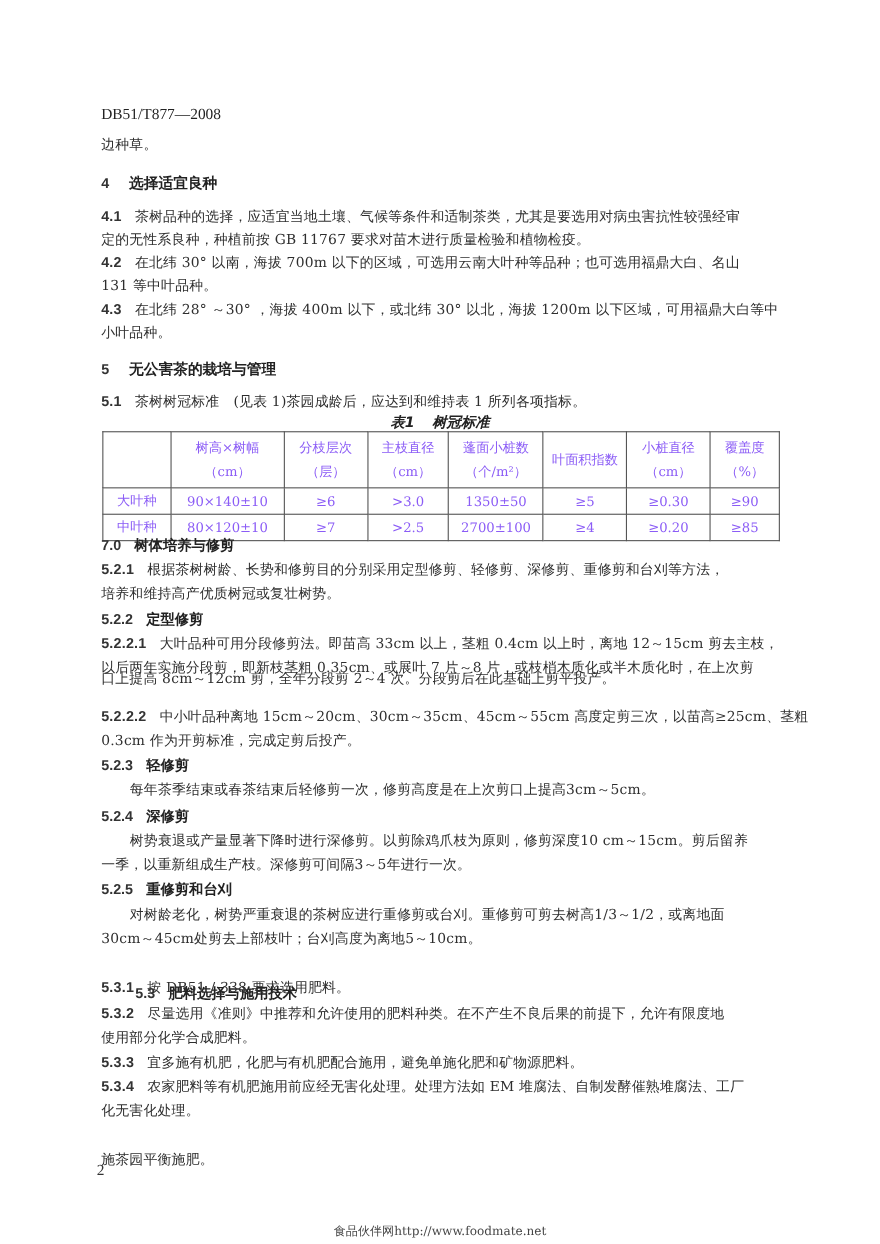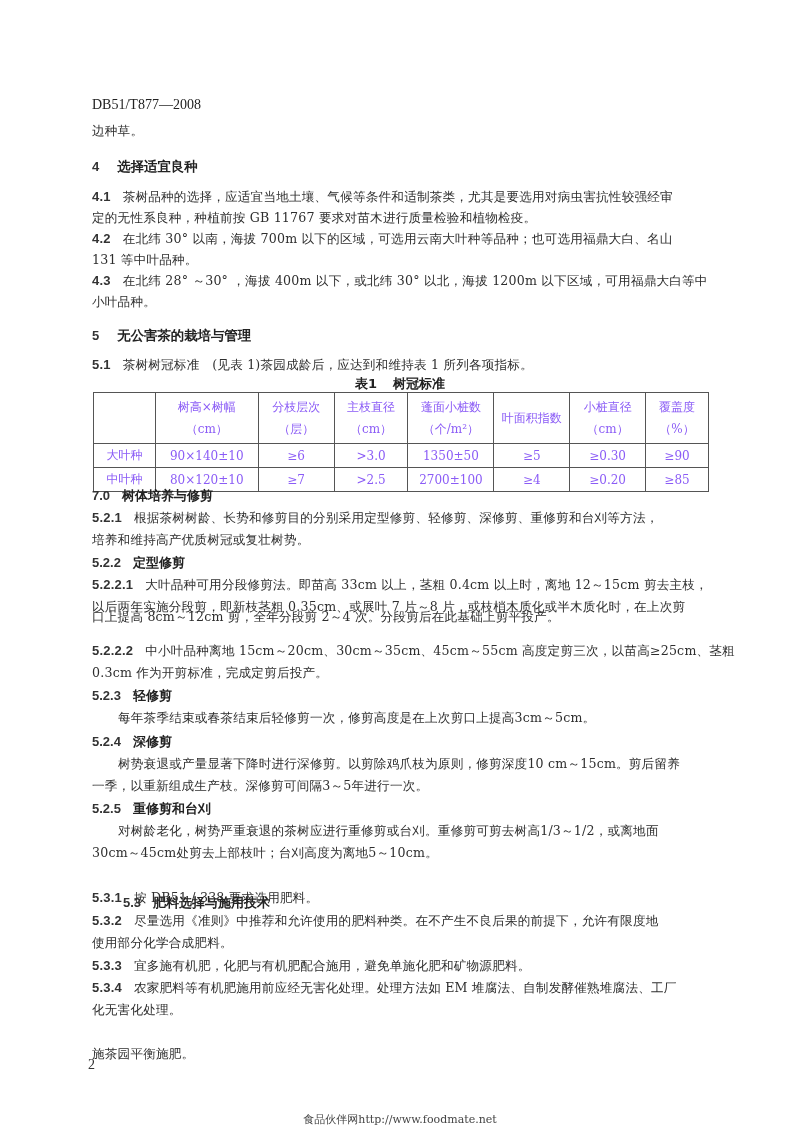--- a/index.html
+++ b/index.html
@@ -10,21 +10,21 @@
   }
   .page { position: absolute; left: 0; top: 0; width: 800px; height: 1131px; }
   .abs { position: absolute; white-space: nowrap; }
   .std-code { left: 92px; top: 97px; font-family: "Liberation Serif", serif; font-size: 14px; color: #222; }
   .line { font-size: 12.6px; letter-spacing: 0.2px; color: #2e2e2e; }
   .num { font-family: "Liberation Sans", sans-serif; font-weight: bold; font-size: 13px; color: #333; margin-right: 12px; }
   .h1 { font-family: "DejaVu Sans", sans-serif; font-weight: bold; font-size: 13.4px; color: #222; }
   .h1 .num { margin-right: 18px; }
   .h2 { font-family: "DejaVu Sans", sans-serif; font-weight: bold; font-size: 13px; color: #222; }
   .indent { padding-left: 26px; }
-  .table-title { left: 0; width: 800px; text-align: center; top: 375px; font-family: "DejaVu Sans", sans-serif; font-weight: bold; font-size: 13px; color: #222; }
+  .table-title { left: 0; width: 800px; text-align: center; top: 375px; font-family: "DejaVu Sans", sans-serif; font-weight: bold; font-size: 13px; color: #222; font-style: italic; }
   .table-title span { margin: 0 8px; }
   table.crown {
     position: absolute; left: 93px; top: 392px; width: 616px;
     border-collapse: collapse; font-size: 12px; color: #8b5cf6;
   }
   table.crown td, table.crown th {
     border: 1px solid #555; text-align: center; font-weight: normal; padding: 0;
   }
   table.crown th { height: 50px; line-height: 22px; }
   table.crown td { height: 23px; }

